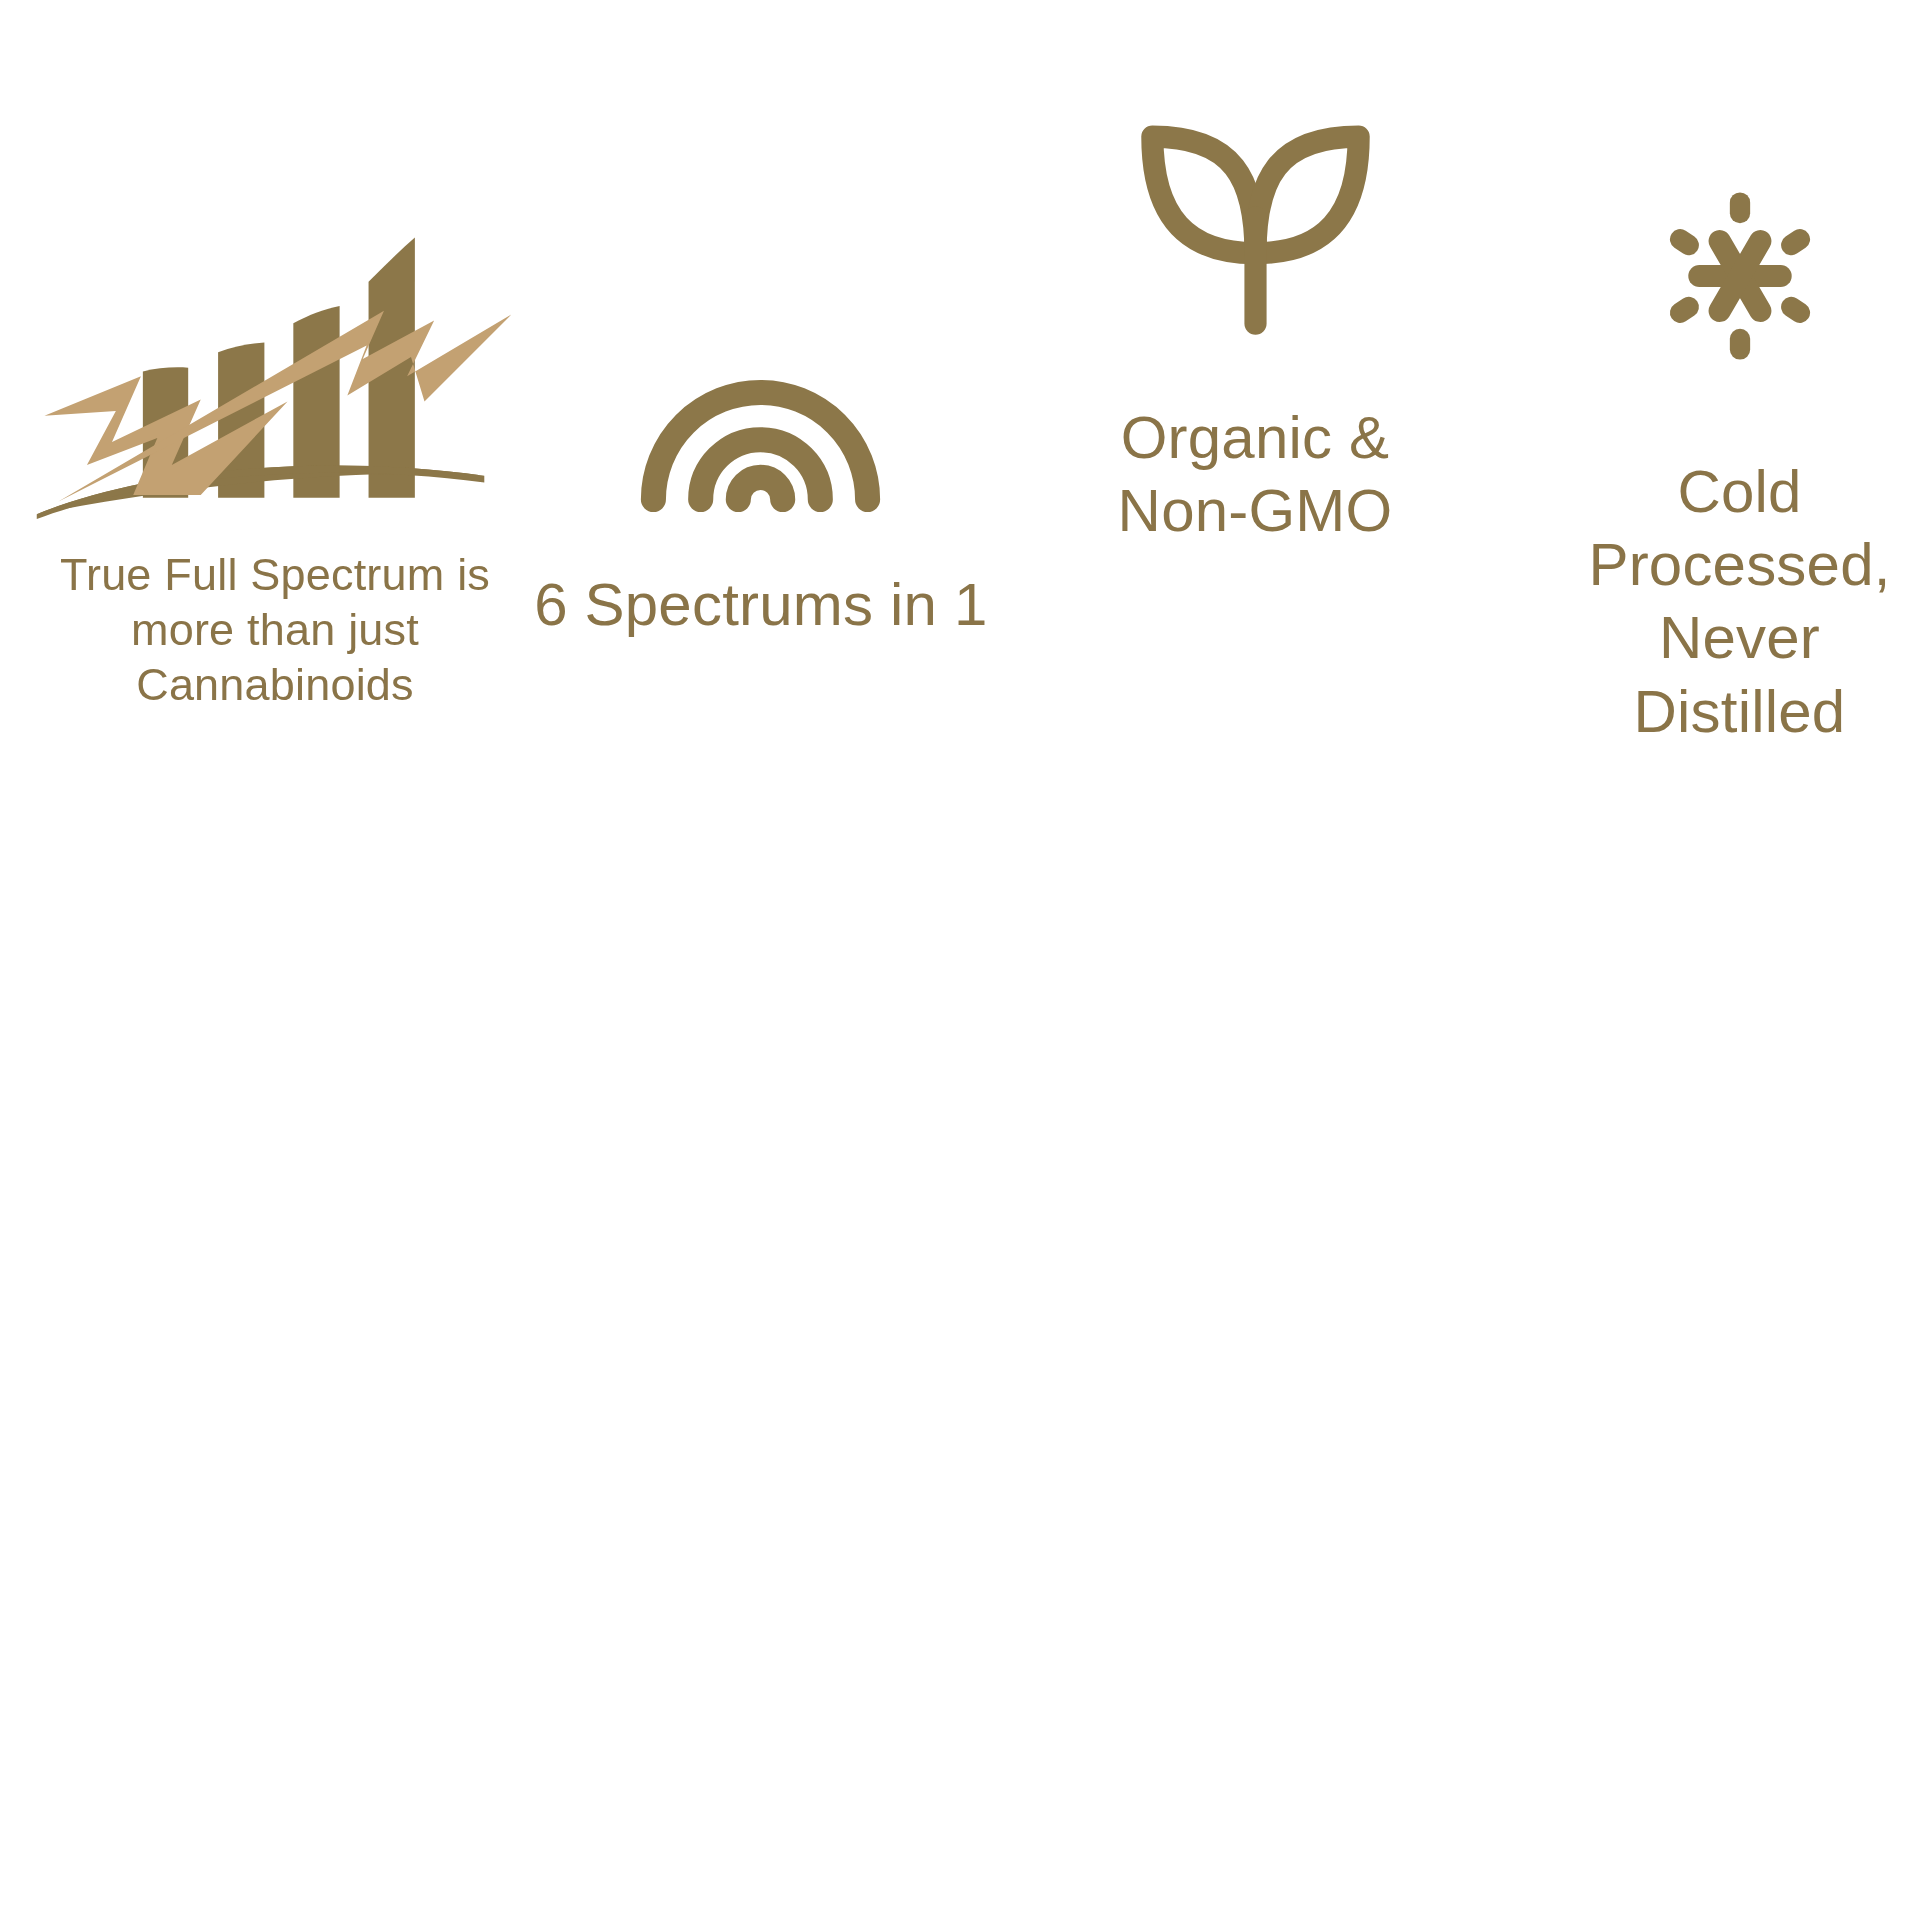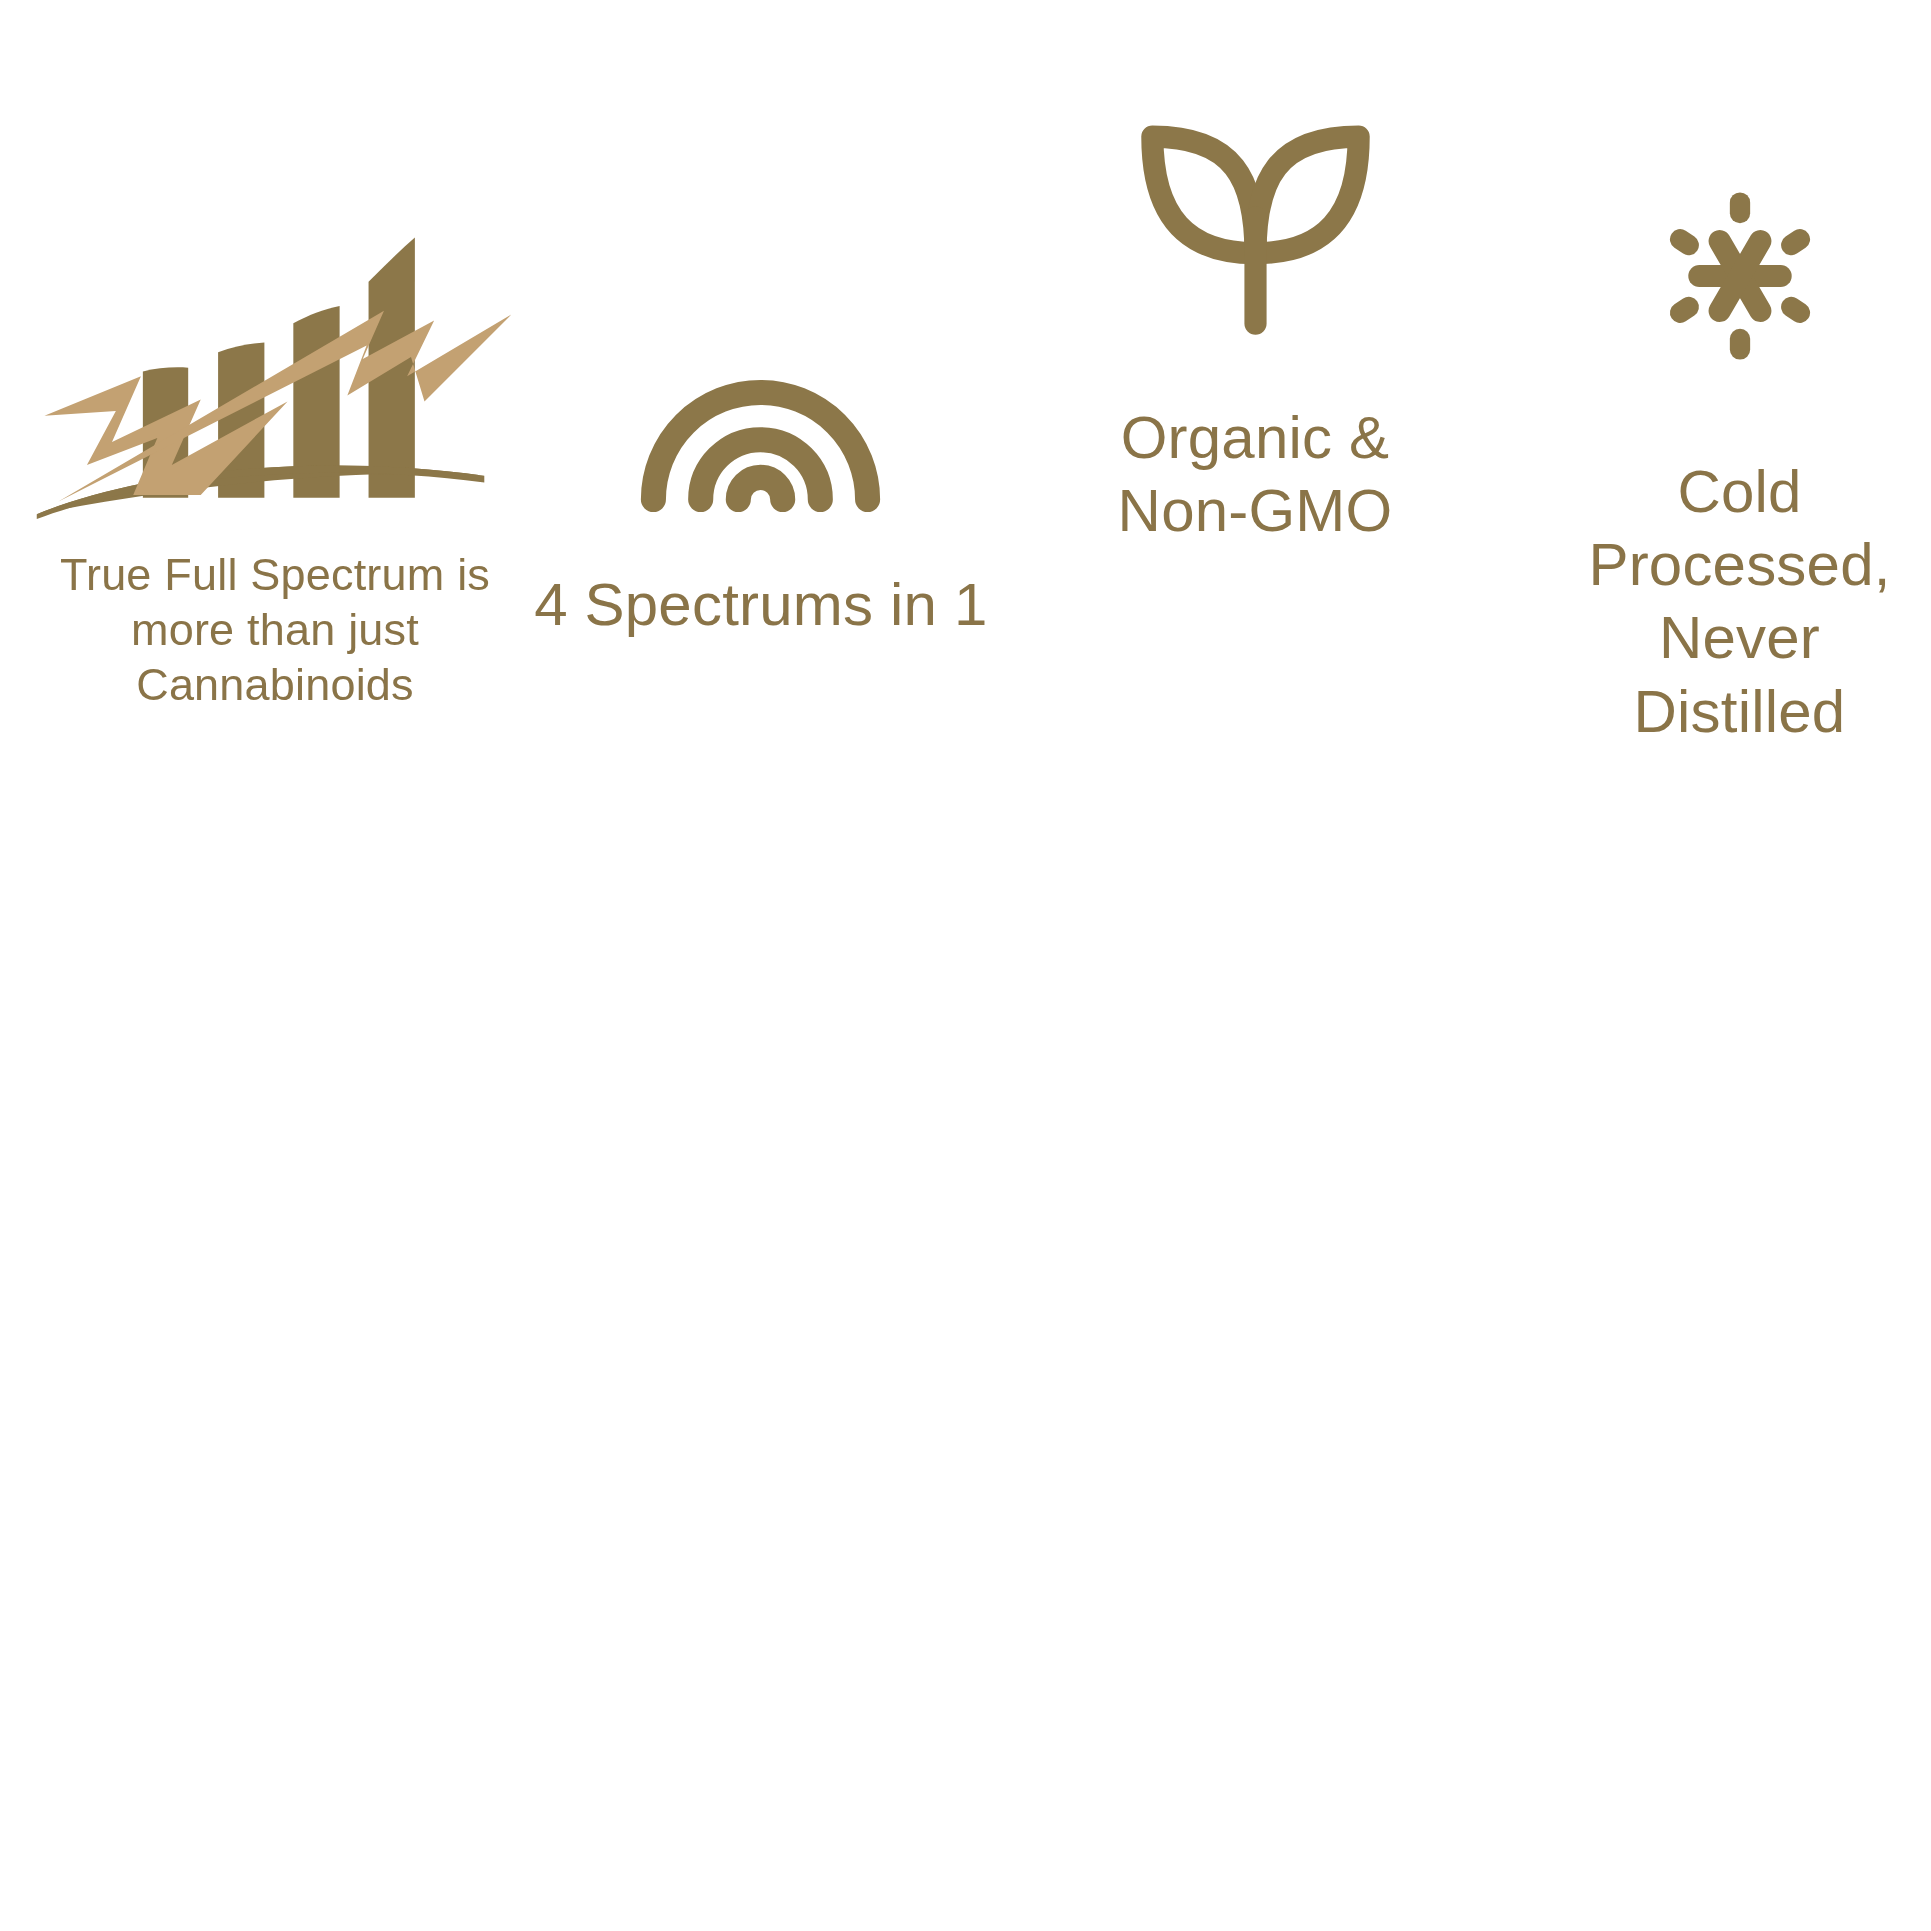--- a/index.html
+++ b/index.html
@@ -108,21 +108,21 @@
   <div class="benefit-cell cell-2">
     <span class="benefit-icon">
       <svg width="263" height="137" viewBox="0 0 272 142" xmlns="http://www.w3.org/2000/svg" aria-hidden="true">
         <g fill="none" stroke="#8c7749" stroke-linecap="round">
           <path d="M25 127 A111 111 0 0 1 247 127" stroke-width="26"></path>
           <path d="M74 127 A62 62 0 0 1 198 127" stroke-width="26"></path>
           <path d="M113 127 A23 23 0 0 1 159 127" stroke-width="26"></path>
         </g>
       </svg>
     </span>
-    <p class="benefit-label label-2">4 Spectrums in 1</p>
+    <p class="benefit-label label-2">6 Spectrums in 1</p>
   </div>
 
   <div class="benefit-cell cell-4">
     <span class="benefit-icon">
       <svg width="241" height="222" viewBox="0 0 250 230" xmlns="http://www.w3.org/2000/svg" aria-hidden="true">
         <g fill="none" stroke="#8c7749" stroke-width="23" stroke-linecap="round" stroke-linejoin="round">
 
           <path d="M125 137 C55 137 18 100 18 16 C102 16 125 60 125 137 Z"></path>
 
           <path d="M125 137 C195 137 232 100 232 16 C148 16 125 60 125 137 Z"></path>

